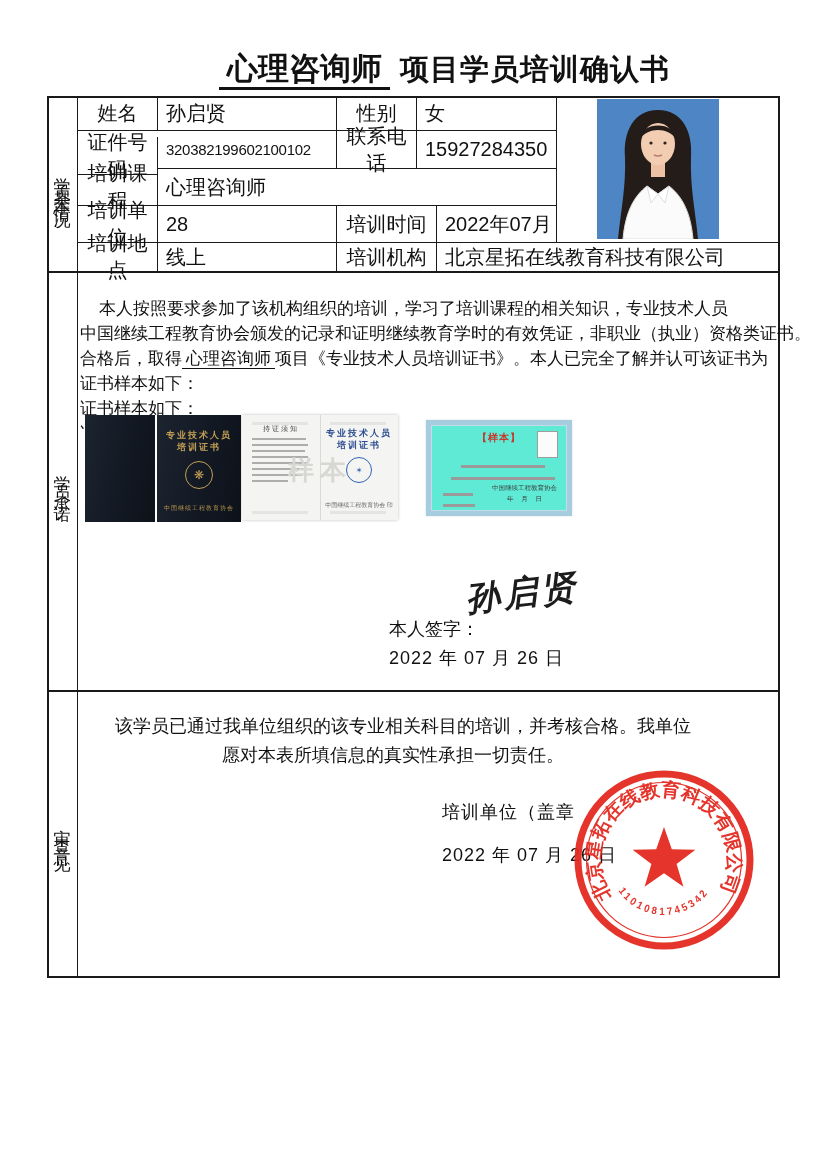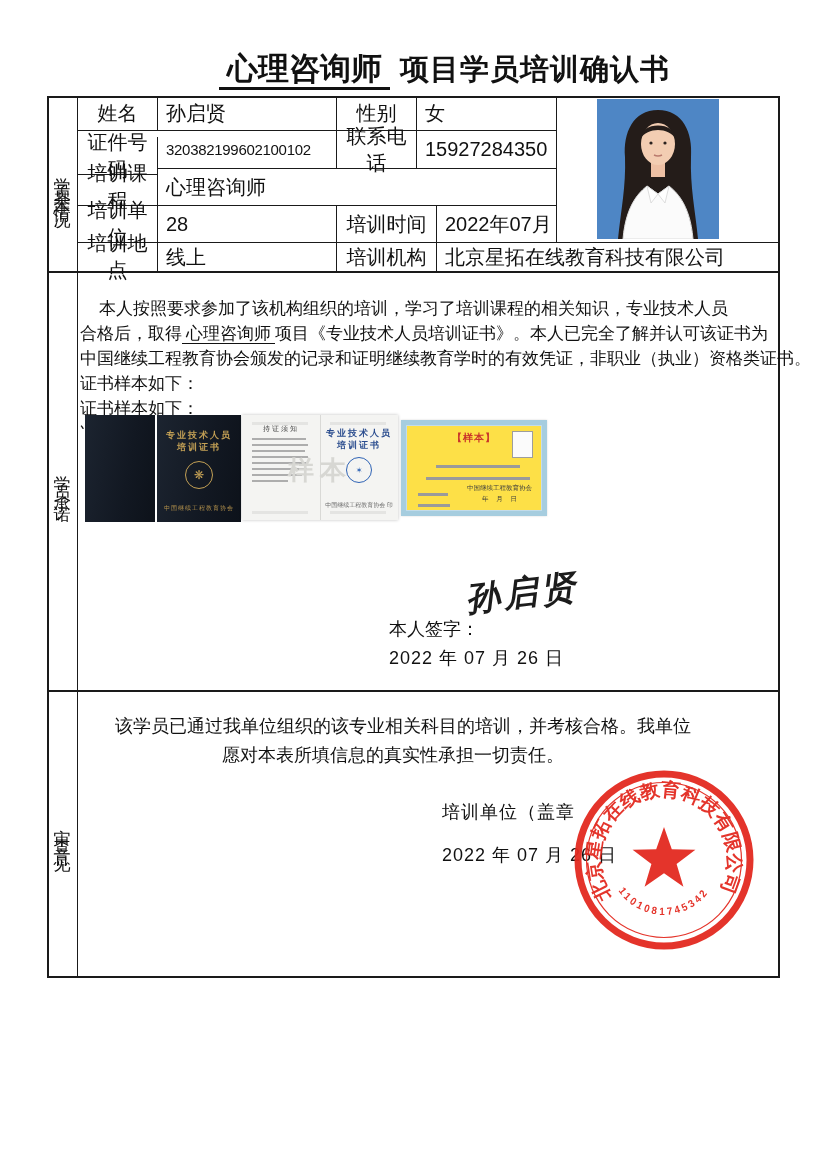--- a/index.html
+++ b/index.html
@@ -42,21 +42,21 @@
   .cert3 .fold{position:absolute;left:78px;top:0;width:1px;height:100%;background:#d9d9d6;}
   .microbar{height:2px;background:#adadad;margin:4px 6px 0 10px;}
   .faintbar{position:absolute;height:3px;background:#e4e4e2;}
   .cert3-notice{margin-top:9px;text-align:center;font-size:7px;color:#4a4a4a;letter-spacing:2px;}
   .cert3-title{margin-top:12px;text-align:center;color:#2a4c8e;font-size:9px;letter-spacing:2px;font-weight:700;
                line-height:12px;font-family:"Liberation Serif",serif;}
   .cert3-seal{width:24px;height:24px;border:1.5px solid #2f63b5;border-radius:50%;margin:6px auto 0 auto;
               display:flex;align-items:center;justify-content:center;color:#2f63b5;font-size:8px;}
   .cert3-org{position:absolute;bottom:10px;width:100%;text-align:center;color:#6d6d6d;font-size:6px;}
   .watermark{position:absolute;left:46px;top:38px;font-size:26px;color:#d7d7d3;letter-spacing:6px;font-weight:700;}
-  .cert4{background:#fde047;border:5px solid #a6cddf;box-shadow:inset 0 0 0 1px #c3dcea,0 0 2px rgba(0,0,0,.15);}
+  .cert4{background:#5eead4;border:5px solid #a6cddf;box-shadow:inset 0 0 0 1px #c3dcea,0 0 2px rgba(0,0,0,.15);margin-left:25px;}
   .cert4-sample{margin-top:6px;text-align:center;color:#c9332b;font-size:10px;font-weight:700;letter-spacing:1px;}
   .cert4-photo{position:absolute;right:9px;top:6px;width:19px;height:25px;border:1px solid #9d9d9d;background:#fbfbfb;}
   .cert4-org{position:absolute;right:10px;bottom:18px;font-size:6.5px;color:#3d3d3d;}
   .cert4-date{position:absolute;right:22px;bottom:7px;font-size:6.5px;color:#3d3d3d;letter-spacing:3px;}
   .gbar{position:absolute;height:2.5px;background:#9a9a9a;}
 
   
   .sign-label{position:absolute;font-size:18px;}
   .sign-name{position:absolute;font-size:34px;font-weight:700;color:#1c1c1c;
              transform:rotate(-7deg) skewX(-14deg);letter-spacing:4px;}
@@ -116,22 +116,22 @@
     <path d="M43 40 C43 22 79 22 79 40 C71 28 51 28 43 40 Z" fill="#241c19"></path>
     <path d="M50 87 L61 95 L54 104 Z" fill="#ffffff" stroke="#d5d5d5" stroke-width="0.8"></path>
     <path d="M72 87 L61 95 L68 104 Z" fill="#ffffff" stroke="#d5d5d5" stroke-width="0.8"></path>
     <circle cx="54" cy="44" r="1.6" fill="#2a211e"></circle>
     <circle cx="68" cy="44" r="1.6" fill="#2a211e"></circle>
     <path d="M57 56 Q61 58 65 56" stroke="#b97a6d" stroke-width="1.4" fill="none"></path>
   </svg>
 
   <div class="para" style="left:80px;top:296px;width:700px;">
     <div class="indent">本人按照要求参加了该机构组织的培训，学习了培训课程的相关知识，专业技术人员</div>
+    <div>中国继续工程教育协会颁发的记录和证明继续教育学时的有效凭证，非职业（执业）资格类证书。</div>
     <div><span>合格后，取得</span><span class="kw-underline">心理咨询师</span><span>项目《专业技术人员培训证书》。本人已完全了解并认可该证书为</span></div>
-    <div>中国继续工程教育协会颁发的记录和证明继续教育学时的有效凭证，非职业（执业）资格类证书。</div>
     <div>证书样本如下：</div>
     <div>证书样本如下：</div>
     <div class="clip-line">证书样本如下：</div>
   </div>
 
   <div class="abs cert-strip">
 
     <div class="cert cert-dark" style="left:0;top:0;width:70px;height:107px;"></div>
 
     <div class="cert cert-dark" style="left:72px;top:0;width:84px;height:107px;">

